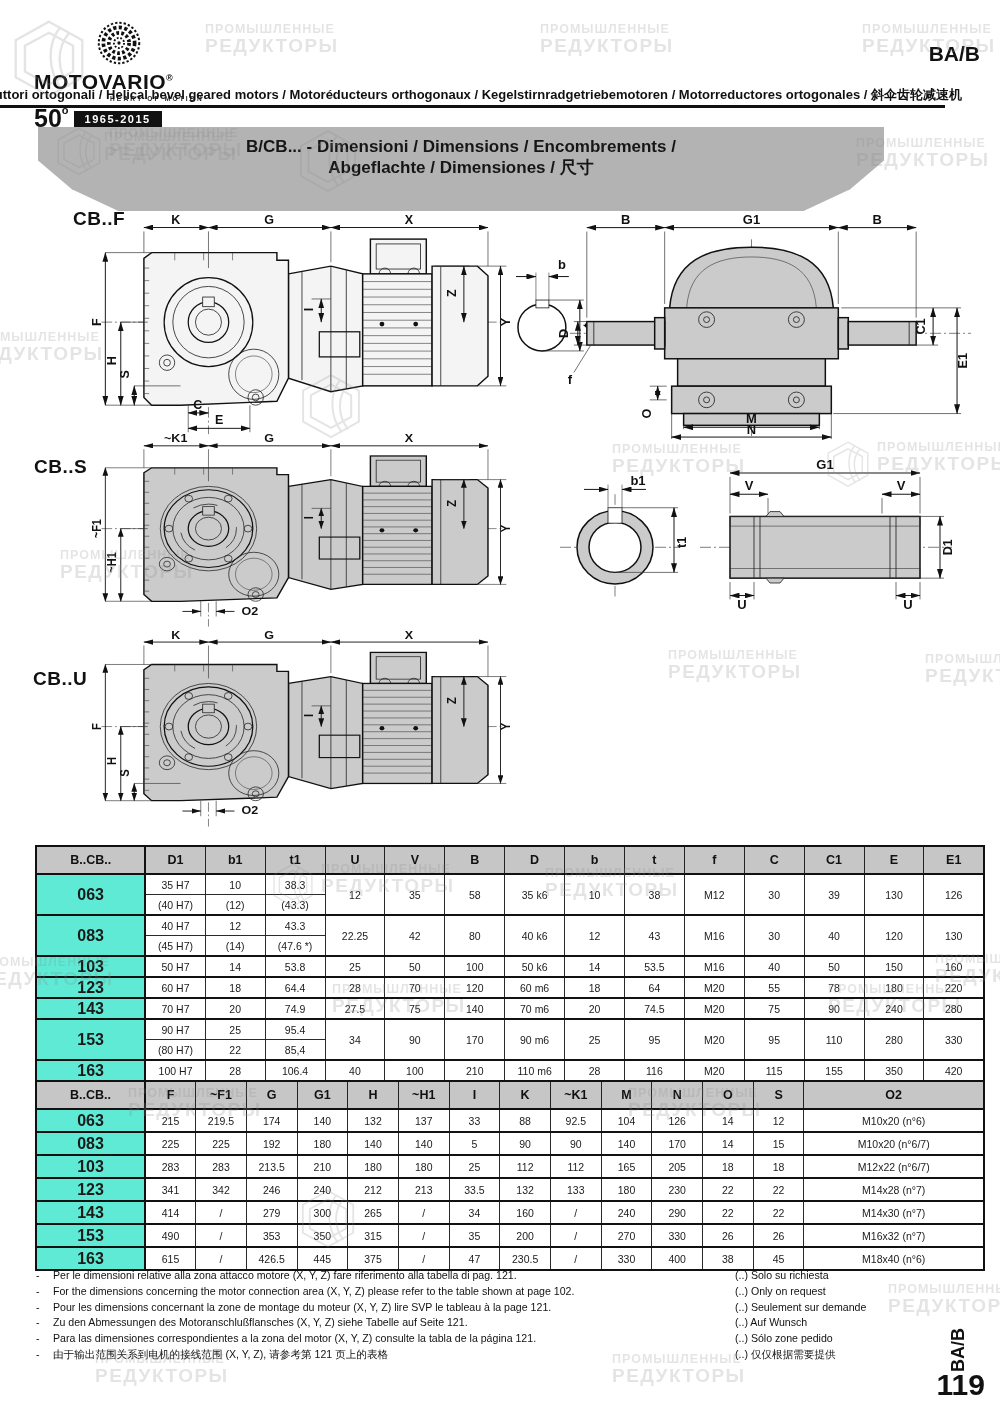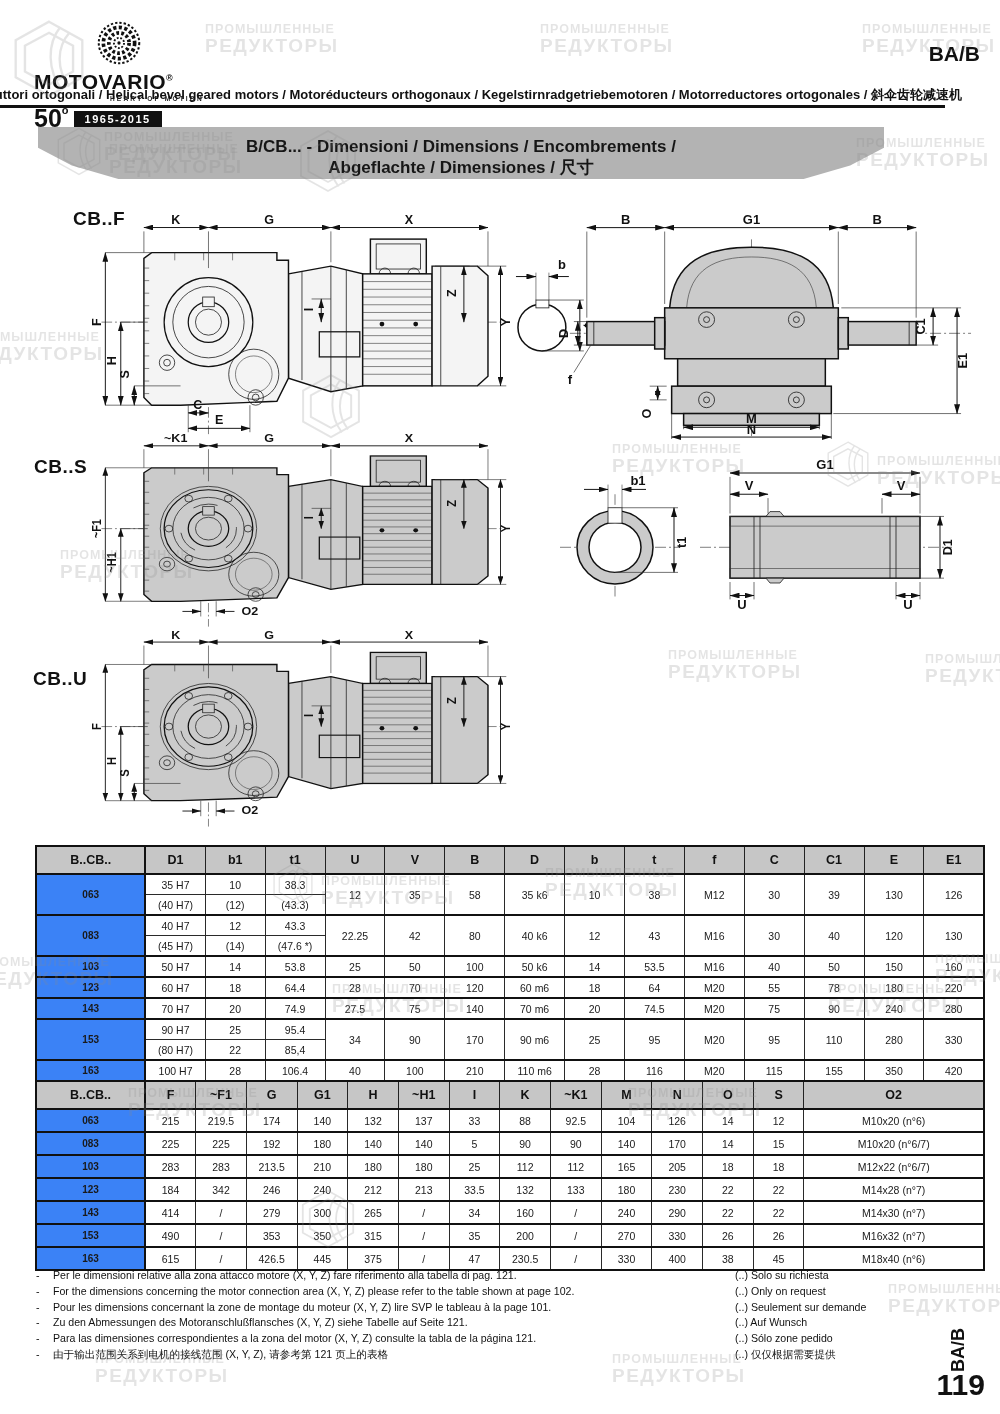--- a/index.html
+++ b/index.html
@@ -33,32 +33,32 @@
   .det2{stroke:#111;stroke-width:1.3;fill:none;}
   .thin{stroke:#333;stroke-width:.6;fill:none;}
   text.lbl{font-family:"Liberation Sans",sans-serif;font-size:13px;font-weight:bold;fill:#111;text-anchor:middle;}
   .sn{font-size:11.5px;line-height:18px;color:#111;}
   
   table.dim-table{border-collapse:collapse;width:100%;table-layout:fixed;border:2px solid #111;background:#fff;}
   .dim-table th{background:#c6c6c6;font-weight:bold;font-size:12.5px;border:1px solid #222;
                 border-bottom:2.5px solid #111;height:26px;padding:0;}
   .dim-table td{border:1px solid #2a2a2a;font-size:10.5px;text-align:center;padding:0;height:19px;color:#1a1a1a;}
   #t2 .dim-table td{height:21px;}
-  .dim-table td.model{background:#3b82f6;font-weight:bold;font-size:10px;border-right:2px solid #111;}
+  .dim-table td.model{background:#5eead4;font-weight:bold;font-size:16px;border-right:2px solid #111;}
   .dim-table th:first-child{border-right:2px solid #111;}
   .dim-table td.grp{border-top:2px solid #111;}
   
   .fn{display:flex;font-size:10.6px;line-height:15.8px;}
   .fn .dash{width:17px;flex:none;}
   .fn-r{font-size:10.6px;line-height:15.8px;}
   .site{font-weight:bold;font-size:12.5px;margin-top:45px;}
   .pageno{font-weight:bold;font-size:30px;}
   .side-code{font-weight:bold;font-size:18px;transform:rotate(-90deg);transform-origin:top left;}
   
-  .wm{position:absolute;display:flex;gap:7px;align-items:flex-end;color:#8a8a8a;opacity:.22;
+  .wm{position:absolute;display:flex;gap:7px;align-items:flex-start;color:#8a8a8a;opacity:.22;
       pointer-events:none;z-index:9;white-space:nowrap;}
   .wm .l1{font-size:12.5px;font-weight:bold;letter-spacing:1px;line-height:1.15;}
   .wm .l2{font-size:19px;font-weight:bold;letter-spacing:1.5px;line-height:1.05;}
 </style>
 </head>
 <body>
 
 <svg width="0" height="0" style="position:absolute">
   <defs>
     <marker id="arr" viewBox="0 0 10 6" refX="9.5" refY="3" markerWidth="10" markerHeight="6" orient="auto-start-reverse">
@@ -89,21 +89,21 @@
     <div class="anniv">
       <span class="anniv-num">50</span>
         <span class="anniv-deg">o</span>
       <span class="anniv-box">1965-2015</span>
     </div>
   </div>
   <div class="abs prod-code" style="right:20px;top:42px;">BA/B</div>
   <div class="abs subtitle" style="right:38px;top:86px;">Motoriduttori ortogonali / Helical bevel geared motors / Motoréducteurs orthogonaux / Kegelstirnradgetriebemotoren / Motorreductores ortogonales / 斜伞齿轮减速机</div>
   <div class="abs rule" style="left:0;top:105px;width:945px;height:2.5px;"></div>
 
-  <div class="abs banner" style="left:38px;top:127px;width:846px;height:52px;padding-top:9px;box-sizing:border-box;">
+  <div class="abs banner" style="left:38px;top:127px;width:846px;height:84px;padding-top:9px;box-sizing:border-box;">
     <div class="banner-line">B/CB... - Dimensioni / Dimensions / Encombrements /</div>
     <div class="banner-line">Abgeflachte / Dimensiones / 尺寸</div>
   </div>
 
   <div class="abs sec-title" style="left:34px;top:208px;margin-left:39px;">CB..F</div>
   <div class="abs sec-title" style="left:34px;top:456px;">CB..S</div>
   <div class="abs sec-title" style="left:33px;top:668px;">CB..U</div>
 
   <div class="abs draw" id="d-cbf-side" style="left:88px;top:214px;width:426px;height:224px;">
       <svg viewBox="0 0 442 232" width="100%" height="100%" preserveAspectRatio="none">
@@ -783,21 +783,21 @@
             <td class="grp">112</td>
             <td class="grp">112</td>
             <td class="grp">165</td>
             <td class="grp">205</td>
             <td class="grp">18</td>
             <td class="grp">18</td>
             <td class="grp">M12x22 (n°6/7)</td>
           </tr>
           <tr>
             <td class="model grp">123</td>
-            <td class="grp">184</td>
+            <td class="grp">341</td>
             <td class="grp">342</td>
             <td class="grp">246</td>
             <td class="grp">240</td>
             <td class="grp">212</td>
             <td class="grp">213</td>
             <td class="grp">33.5</td>
             <td class="grp">132</td>
             <td class="grp">133</td>
             <td class="grp">180</td>
             <td class="grp">230</td>
@@ -864,21 +864,21 @@
       <div class="fn">
         <span class="dash">-</span>
         <span>Per le dimensioni relative alla zona attacco motore (X, Y, Z) fare riferimento alla tabella di pag. 121.</span>
       </div>
       <div class="fn">
         <span class="dash">-</span>
         <span>For the dimensions concerning the motor connection area (X, Y, Z) please refer to the table shown at page 102.</span>
       </div>
       <div class="fn">
         <span class="dash">-</span>
-        <span>Pour les dimensions concernant la zone de montage du  moteur (X, Y, Z) lire SVP le tableau à la page 101.</span>
+        <span>Pour les dimensions concernant la zone de montage du  moteur (X, Y, Z) lire SVP le tableau à la page 121.</span>
       </div>
       <div class="fn">
         <span class="dash">-</span>
         <span>Zu den Abmessungen des Motoranschlußflansches  (X, Y, Z) siehe Tabelle auf Seite 121.</span>
       </div>
       <div class="fn">
         <span class="dash">-</span>
         <span>Para las dimensiones correspondientes a la zona del motor (X, Y, Z) consulte la tabla de la página 121.</span>
       </div>
       <div class="fn">

